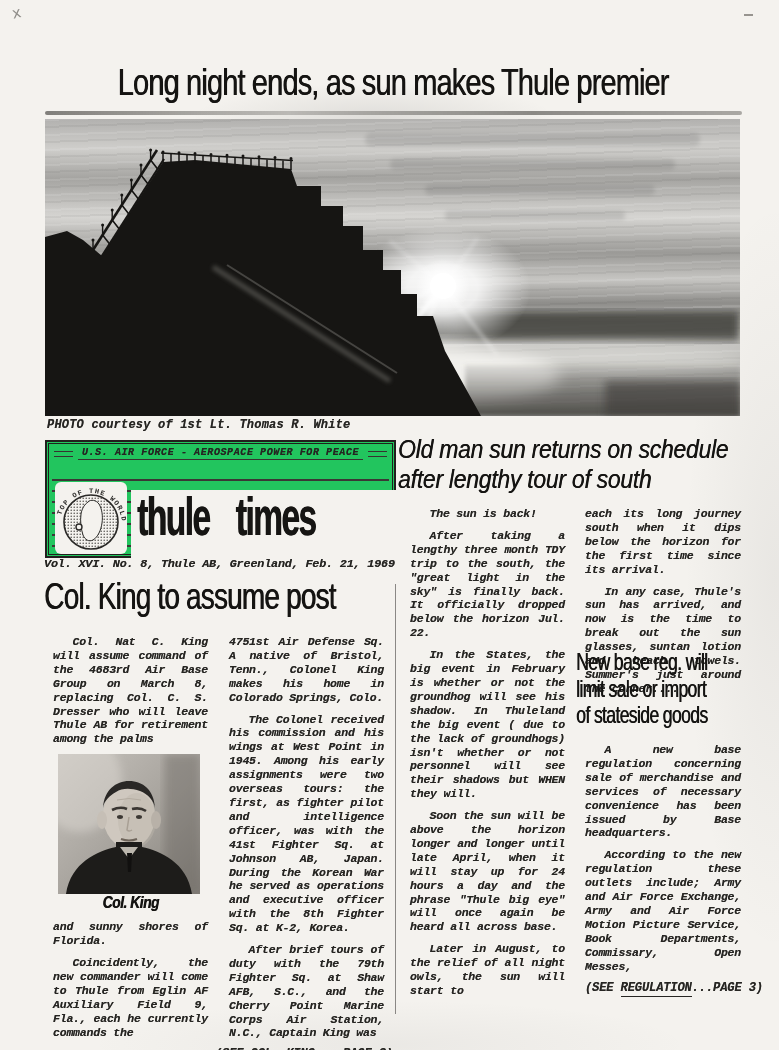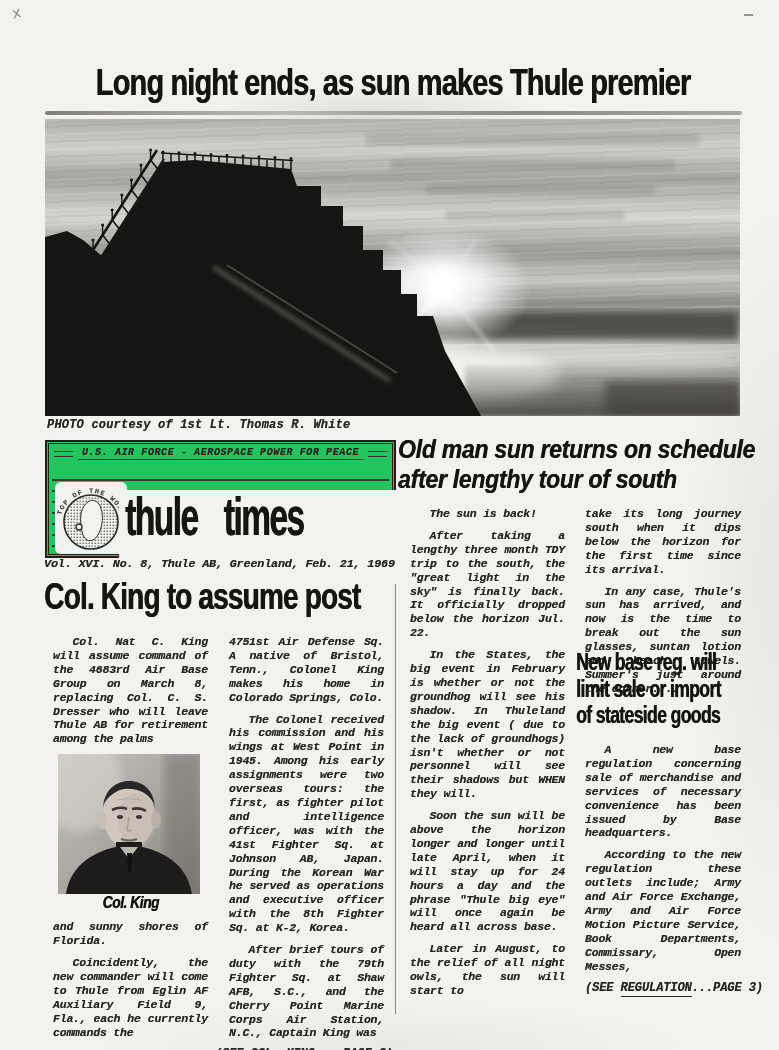--- a/index.html
+++ b/index.html
@@ -6,21 +6,21 @@
   .page{position:relative;width:779px;height:1050px;background:#f4f2ee;overflow:hidden;
         font-family:"Liberation Sans",sans-serif;color:#1f1e1c;}
   .page::before{content:"";position:absolute;inset:0;pointer-events:none;
     background:
       radial-gradient(ellipse 260px 50px at 48% 118px, rgba(70,70,70,.12), transparent 70%),
       radial-gradient(ellipse 120px 500px at 775px 55%, rgba(80,80,80,.07), transparent 75%),
       radial-gradient(ellipse 400px 60px at 50% 1045px, rgba(80,80,80,.06), transparent 75%);}
   .tw{font-family:"Liberation Mono","DejaVu Sans Mono",monospace;font-weight:bold;color:#262522;
       text-shadow:0 0 .5px rgba(25,25,25,.65);font-style:italic;}
   
-  h1,h2{margin:0;padding:0;font-weight:bold;color:#151412;}
+  h1,h2{margin:0;padding:0;font-weight:normal;color:#151412;}
   .main-headline{position:absolute;left:45px;top:64px;width:695px;text-align:center;font-size:33px;white-space:nowrap;}
   .main-headline .cond-c{display:inline-block;transform:scale(.88,1.1);letter-spacing:-1px;
       text-shadow:.6px 0 0 currentColor;}
   .headline-smudge{position:absolute;left:45px;top:111px;width:697px;height:4px;border-radius:2px;
       background:linear-gradient(90deg,rgba(90,88,84,.75),rgba(130,128,124,.45) 35%,rgba(95,93,89,.7) 70%,rgba(120,118,114,.6));
       filter:blur(.6px);}
   .ck-headline{position:absolute;left:44px;top:578px;font-size:33px;white-space:nowrap;}
   .ck-headline .cond{display:inline-block;transform:scale(.85,1.12);transform-origin:0 50%;
       letter-spacing:-1px;text-shadow:.7px 0 0 currentColor;}
   .sun-headline{position:absolute;left:398px;top:434px;font-size:25px;line-height:30px;font-style:italic;white-space:nowrap;}
@@ -51,21 +51,21 @@
   .hero svg{position:absolute;inset:0;}
   .photo-credit{position:absolute;left:47px;top:418px;font-size:12px;letter-spacing:.2px;}
   
   .masthead{position:absolute;left:45px;top:440px;width:347px;height:114px;border:2px solid #211f1d;background:#22c55e;}
   .masthead::before{content:"";position:absolute;inset:1px;border:1px solid #211f1d;pointer-events:none;}
   .mline{position:absolute;left:5px;right:5px;height:1.6px;background:#3a3835;}
   .slogan{position:absolute;left:7px;right:7px;top:5px;display:flex;align-items:center;gap:5px;}
   .slogan::before,.slogan::after{content:"";flex:1;height:4px;border-top:1.2px solid #35332f;border-bottom:1.2px solid #35332f;}
   .slogan-text{font-size:10px;letter-spacing:.6px;border-bottom:1.5px solid #35332f;padding:0 4px 1px;white-space:nowrap;}
   .logo{position:absolute;left:8px;top:40px;width:72px;height:72px;background:#f4f2ee;border-radius:6px;}
-  .nameplate{position:absolute;left:72px;top:48px;background:#f4f2ee;padding:2px 6px 20px;}
+  .nameplate{position:absolute;left:84px;top:48px;background:#f4f2ee;padding:2px 6px 20px;}
   .nameplate-text{display:inline-block;font-size:54px;line-height:.9;font-weight:bold;color:#161513;
       letter-spacing:-2.5px;word-spacing:30px;transform:scale(.62,1.0);transform-origin:0 0;white-space:nowrap;
       text-shadow:1px 0 0 currentColor;font-family:"Liberation Sans",sans-serif;}
   .issue-line{position:absolute;left:44px;top:557px;font-size:11.8px;letter-spacing:-.2px;white-space:nowrap;}
   .v-divider{position:absolute;left:395px;top:584px;width:1.3px;height:430px;background:#6f6d6a;opacity:.8;}
   
   .portrait{margin:4px 0 2px 13px;width:142px;height:140px;position:relative;box-shadow:inset 0 0 0 1px rgba(40,40,40,.35);}
   .caption{text-align:center;margin:2px 0 3px;font-size:15px;font-weight:bold;color:#151412;}
   .caption .cond-sm{display:inline-block;transform:scale(.92,1.05);letter-spacing:-.5px;text-shadow:.5px 0 0 currentColor;
       font-family:"Liberation Sans",sans-serif;}
@@ -263,21 +263,21 @@
       <span class="ital">after lengthy tour of south</span>
     </h2>
     <div class="col tw sun-col1">
       <p class="para">The sun is back!</p>
       <p class="para">After taking a lengthy three month TDY trip to the south, the "great light in the sky" is finally back. It officially dropped below the horizon Jul. 22.</p>
       <p class="para">In the States, the big event in February is whether or not the groundhog will see his shadow. In Thuleland the big event ( due to the lack of groundhogs) isn't whether or not personnel will see their shadows but WHEN they will.</p>
       <p class="para">Soon the sun will be above the horizon longer and longer until late April, when it will stay up for 24 hours a day and the phrase "Thule big eye" will once again be heard all across base.</p>
       <p class="para">Later in August, to the relief of all night owls, the sun will start to</p>
     </div>
     <div class="col tw sun-col2">
-      <p class="flush">take its long journey south when it dips below the horizon for the first time since its arrival.</p>
+      <p class="flush">each its long journey south when it dips below the horizon for the first time since its arrival.</p>
       <p class="para">In any case, Thule's sun has arrived, and now is the time to break out the sun glasses, suntan lotion and beach towels. Summer's just around the corner....</p>
     </div>
   </section>
 
   <section>
     <h2 class="reg-headline">
       <span class="cond2">New base reg. will</span><br>
       <span class="cond2">limit sale or import</span><br>
       <span class="cond2">of stateside goods</span>
     </h2>

